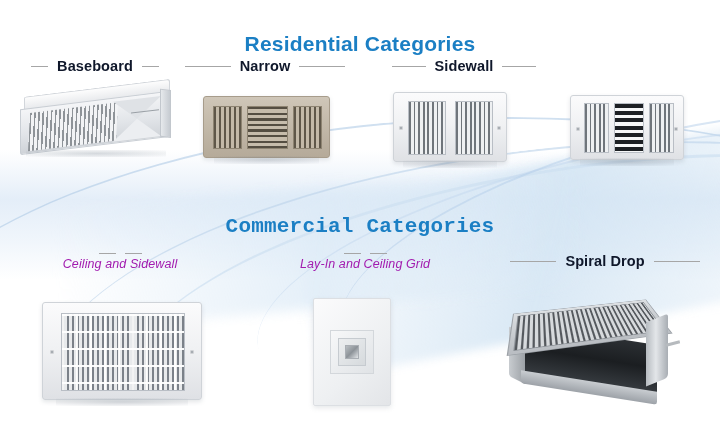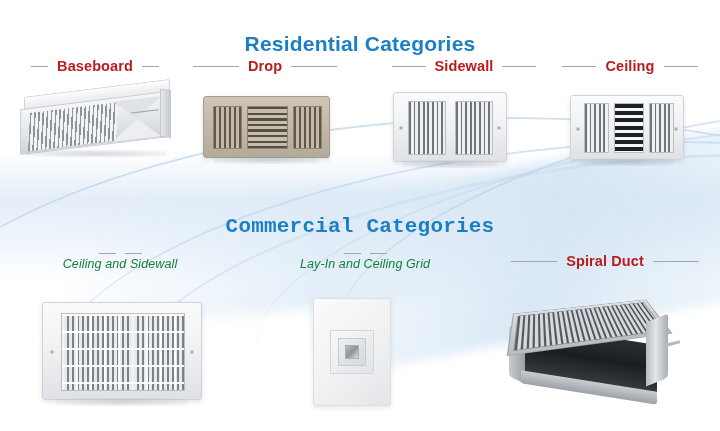--- a/index.html
+++ b/index.html
@@ -125,29 +125,29 @@
     height: 1px;
     background: #a6a6a6;
   }
   .cat-label .rule.short { width: 17px; }
   .cat-label .rule.med   { width: 34px; }
   .cat-label .rule.long  { width: 46px; }
 
   .cat-name {
     font-size: 14.5px;
     font-weight: bold;
-    color: #b91c1c;
+    color: #0f172a;
     letter-spacing: 0.1px;
   }
   .cat-sub {
     display: block;
     margin-top: 3px;
     font-size: 12.5px;
     font-style: italic;
-    color: #15803d;
+    color: #a21caf;
     letter-spacing: 0.1px;
   }
 
   
   .product { position: absolute; }
 
   
   .baseboard {
     width: 150px; height: 68px;
     transform: skewY(-7deg);
@@ -422,40 +422,33 @@
     <div class="rule-wrap">
       <span class="rule short"></span>
       <span class="cat-name">Baseboard</span>
       <span class="rule short"></span>
     </div>
   </div>
 
   <div class="cat-label" style="left:175px; top:58px; width:180px;">
     <div class="rule-wrap">
       <span class="rule long"></span>
-      <span class="cat-name">Drop</span>
+      <span class="cat-name">Narrow</span>
       <span class="rule long"></span>
     </div>
   </div>
 
   <div class="cat-label" style="left:374px; top:58px; width:180px;">
     <div class="rule-wrap">
       <span class="rule med"></span>
       <span class="cat-name">Sidewall</span>
       <span class="rule med"></span>
     </div>
   </div>
 
-  <div class="cat-label" style="left:540px; top:58px; width:180px;">
-    <div class="rule-wrap">
-      <span class="rule med"></span>
-      <span class="cat-name">Ceiling</span>
-      <span class="rule med"></span>
-    </div>
-  </div>
 
   <div class="product" style="left:20px; top:88px;">
     <div class="baseboard">
       <div class="bb-top"></div>
       <div class="bb-face">
         <div class="bb-fins"></div>
         <div class="bb-tri"></div>
         <div class="bb-tri-line" style="right:10px; left:auto;"></div>
       </div>
       <div class="bb-end"></div>
@@ -523,21 +516,21 @@
     <div class="rule-wrap">
       <span class="rule short"></span>
       <span class="rule short"></span>
     </div>
     <span class="cat-sub">Lay-In and Ceiling Grid</span>
   </div>
 
   <div class="cat-label" style="left:490px; top:253px; width:230px;">
     <div class="rule-wrap">
       <span class="rule long"></span>
-      <span class="cat-name">Spiral Duct</span>
+      <span class="cat-name">Spiral Drop</span>
       <span class="rule long"></span>
     </div>
   </div>
 
   <div class="product" style="left:42px; top:302px;">
     <div class="reg-frame" style="width:160px; height:98px;">
       <div class="reg-inner" style="left:18px; top:10px; width:124px; height:78px;">
         <div class="grid-grille"></div>
       </div>
       <div class="screw" style="left:7px; top:47px;"></div>

